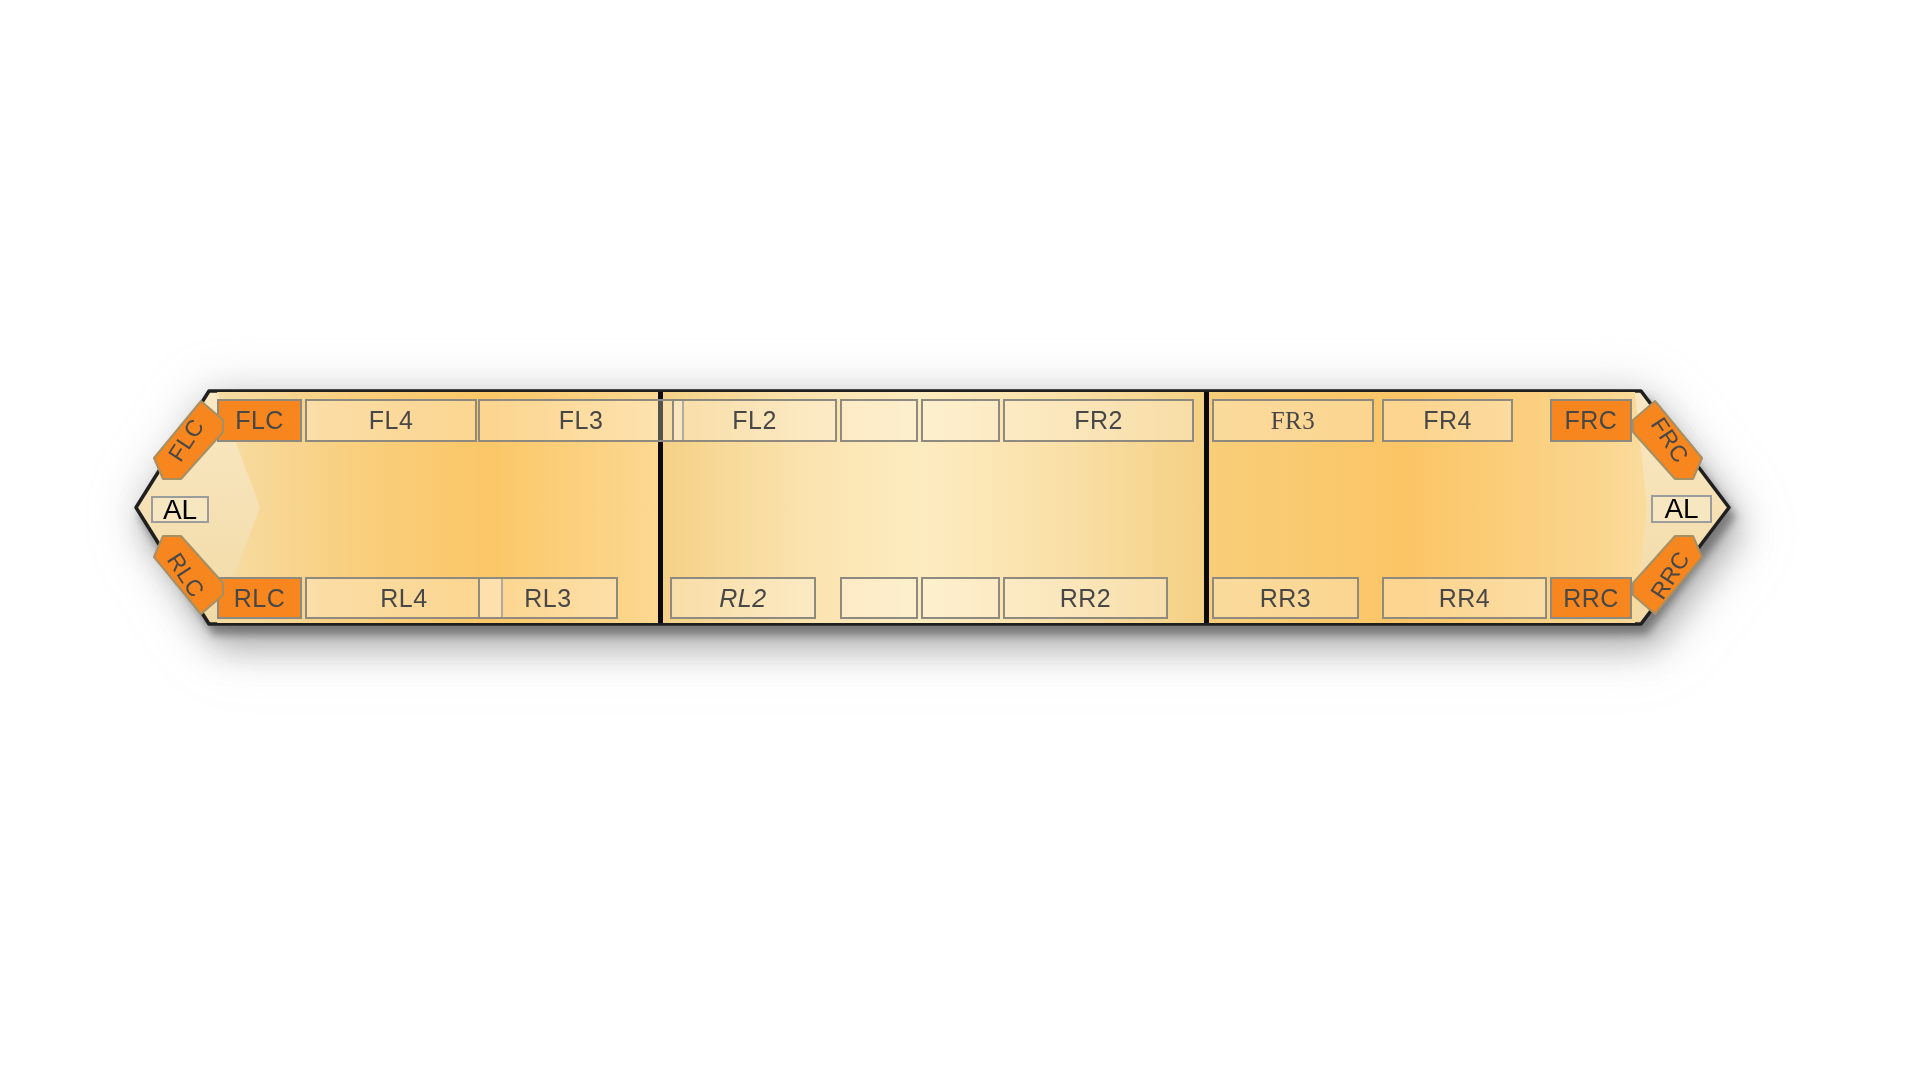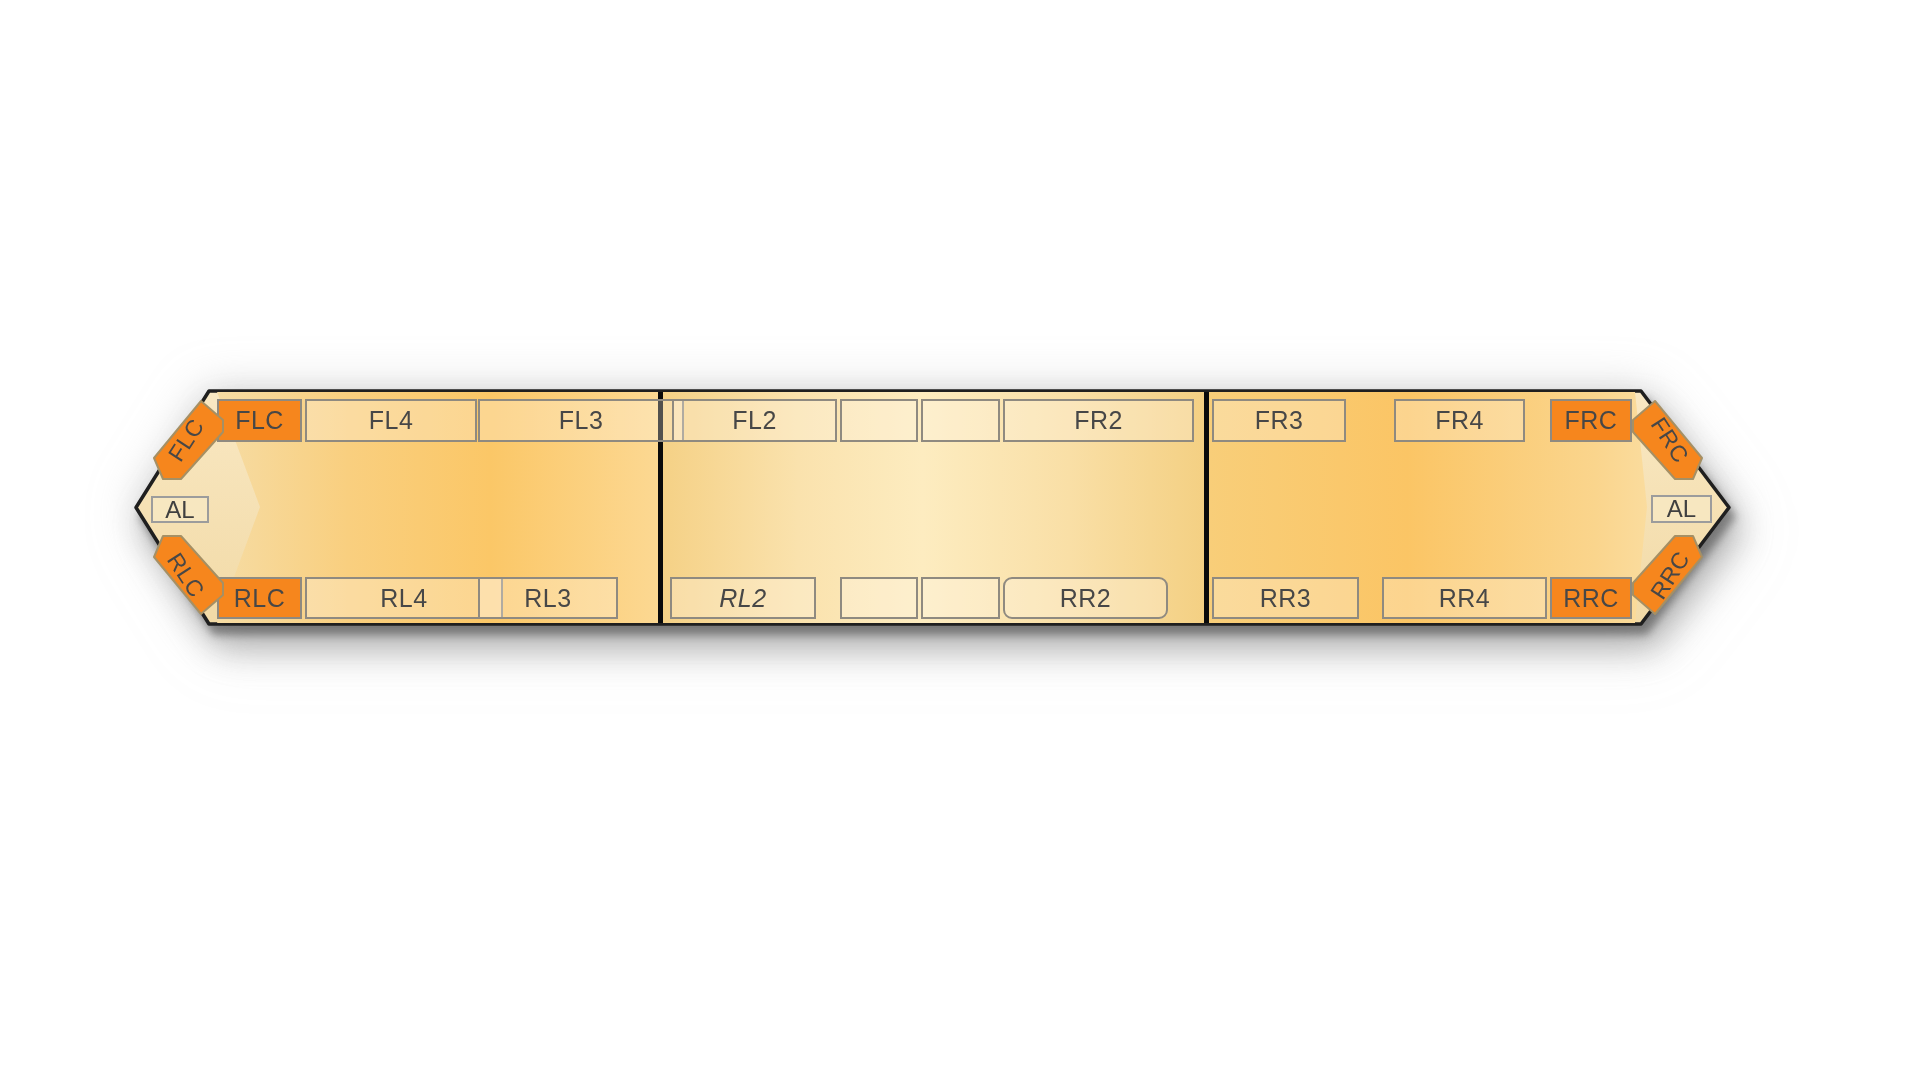--- a/index.html
+++ b/index.html
@@ -74,22 +74,22 @@
   .slot.orange { background: #F6861D; }
 
   .al-box {
     position: absolute;
     box-sizing: border-box;
     border: 2px solid #9C9C9C;
     background: #F7E7C0;
     display: flex;
     align-items: center;
     justify-content: center;
-    font-size: 24px;
-    color: #404040;
+    font-size: 28px;
+    color: #000000;
   }
   .corner-svg { position: absolute; width: 72px; height: 80px; overflow: visible; }
   .corner-svg text {
     font-family: "Liberation Sans", sans-serif;
     font-size: 23px;
     fill: #474747;
     letter-spacing: 0.5px;
   }
 </style>
 </head>
@@ -118,32 +118,32 @@
 
     <div class="slot top orange" style="left:84px;   width:85px;">FLC</div>
     <div class="slot top" style="left:172px;  width:172px;">FL4</div>
     <div class="slot top" style="left:345px;  width:206px;">FL3</div>
 
     <div class="slot top" style="left:539px;  width:165px;text-align:center;">FL2</div>
     <div class="slot top" style="left:707px;  width:78px;"></div>
     <div class="slot top" style="left:788px;  width:79px;"></div>
     <div class="slot top" style="left:870px;  width:191px;">FR2</div>
 
-    <div class="slot top" style="left:1079px; width:134px;">FR3</div>
-    <div class="slot top" style="left:1249px; width:131px;margin-left:12px;">FR4</div>
+    <div class="slot top" style="left:1079px; width:162px;font-family:Liberation Serif, serif;">FR3</div>
+    <div class="slot top" style="left:1249px; width:131px;">FR4</div>
     <div class="slot top orange" style="left:1417px; width:82px;">FRC</div>
 
     <div class="slot bot orange" style="left:84px;   width:85px;">RLC</div>
     <div class="slot bot" style="left:172px;  width:198px;">RL4</div>
     <div class="slot bot" style="left:345px;  width:140px;">RL3</div>
 
     <div class="slot bot" style="left:537px;  width:146px;font-style:italic;">RL2</div>
     <div class="slot bot" style="left:707px;  width:78px;"></div>
     <div class="slot bot" style="left:788px;  width:79px;"></div>
-    <div class="slot bot" style="left:870px;  width:165px;border-radius:9px;">RR2</div>
+    <div class="slot bot" style="left:870px;  width:165px;">RR2</div>
 
     <div class="slot bot" style="left:1079px; width:147px;">RR3</div>
     <div class="slot bot" style="left:1249px; width:165px;">RR4</div>
     <div class="slot bot orange" style="left:1417px; width:82px;">RRC</div>
 
     <svg class="corner-svg" style="left:20px; top:13px;" viewBox="0 0 72 80">
       <polygon points="48,1 70,20 70,32 28,79 10,79 1,58" fill="#F6861D" stroke="#A59065" stroke-width="2" stroke-linejoin="round"></polygon>
       <text x="33" y="40" text-anchor="middle" dominant-baseline="central" transform="rotate(-57 33 40)">FLC</text>
     </svg>
 

